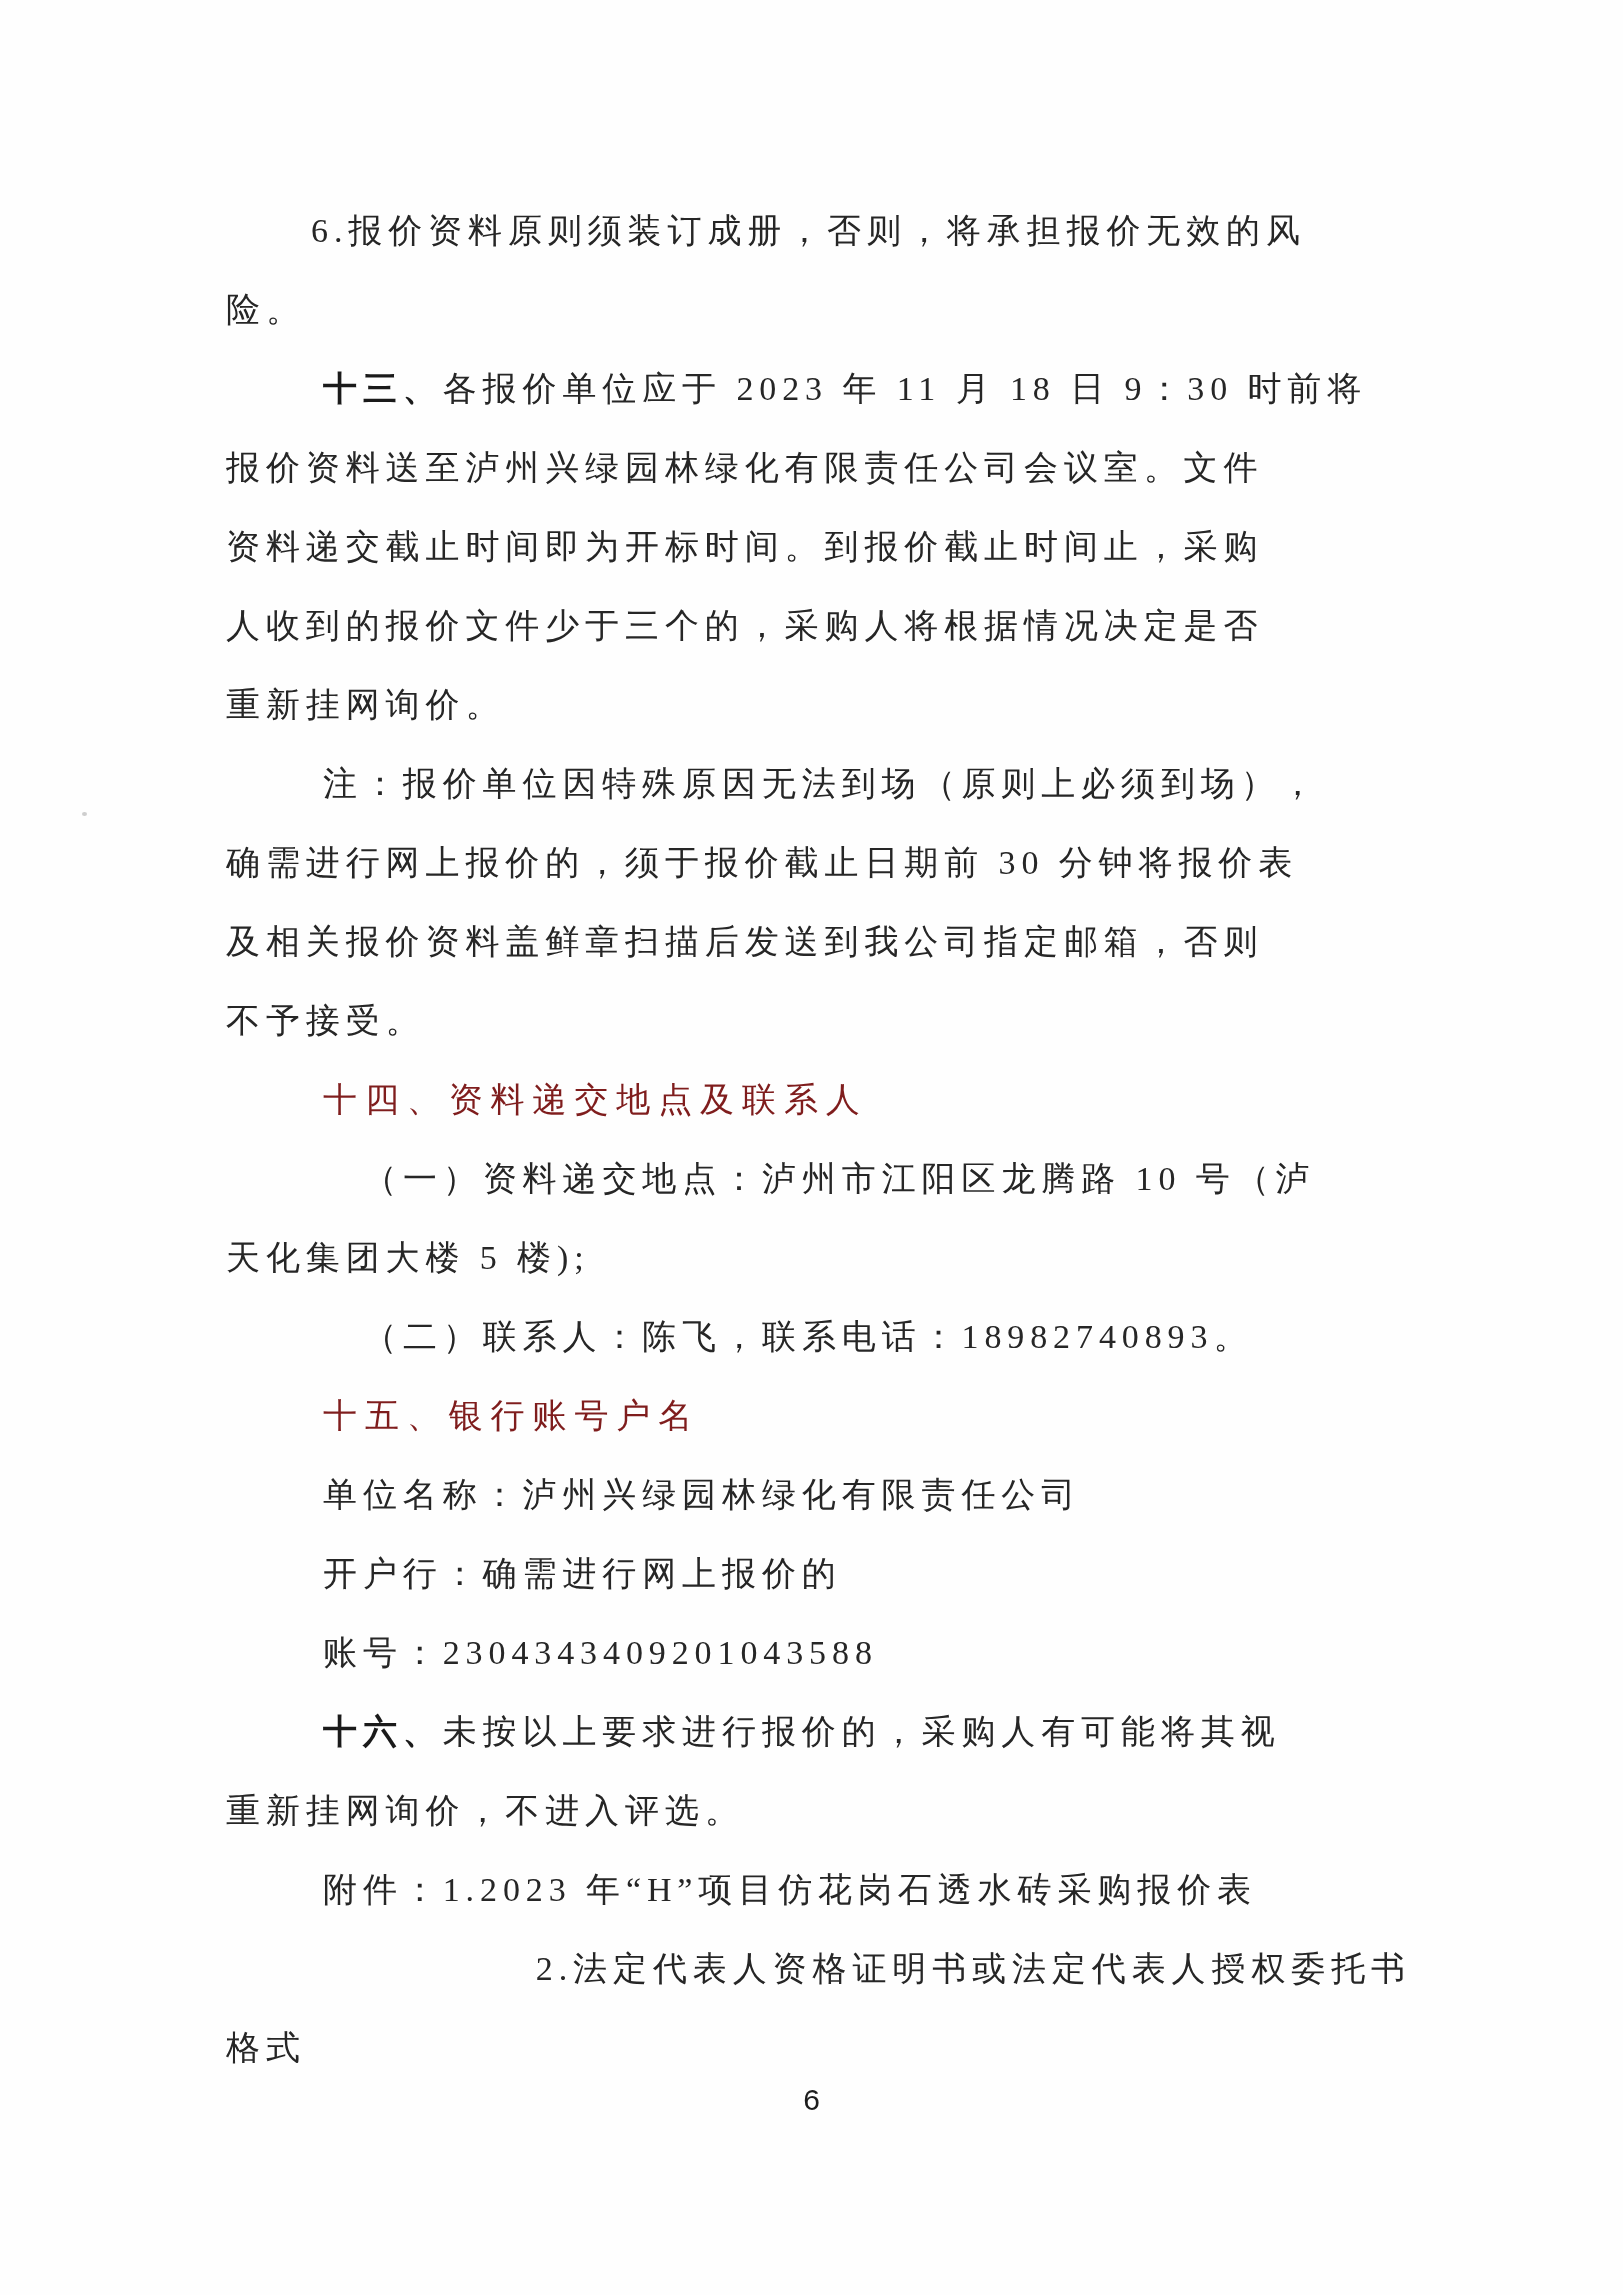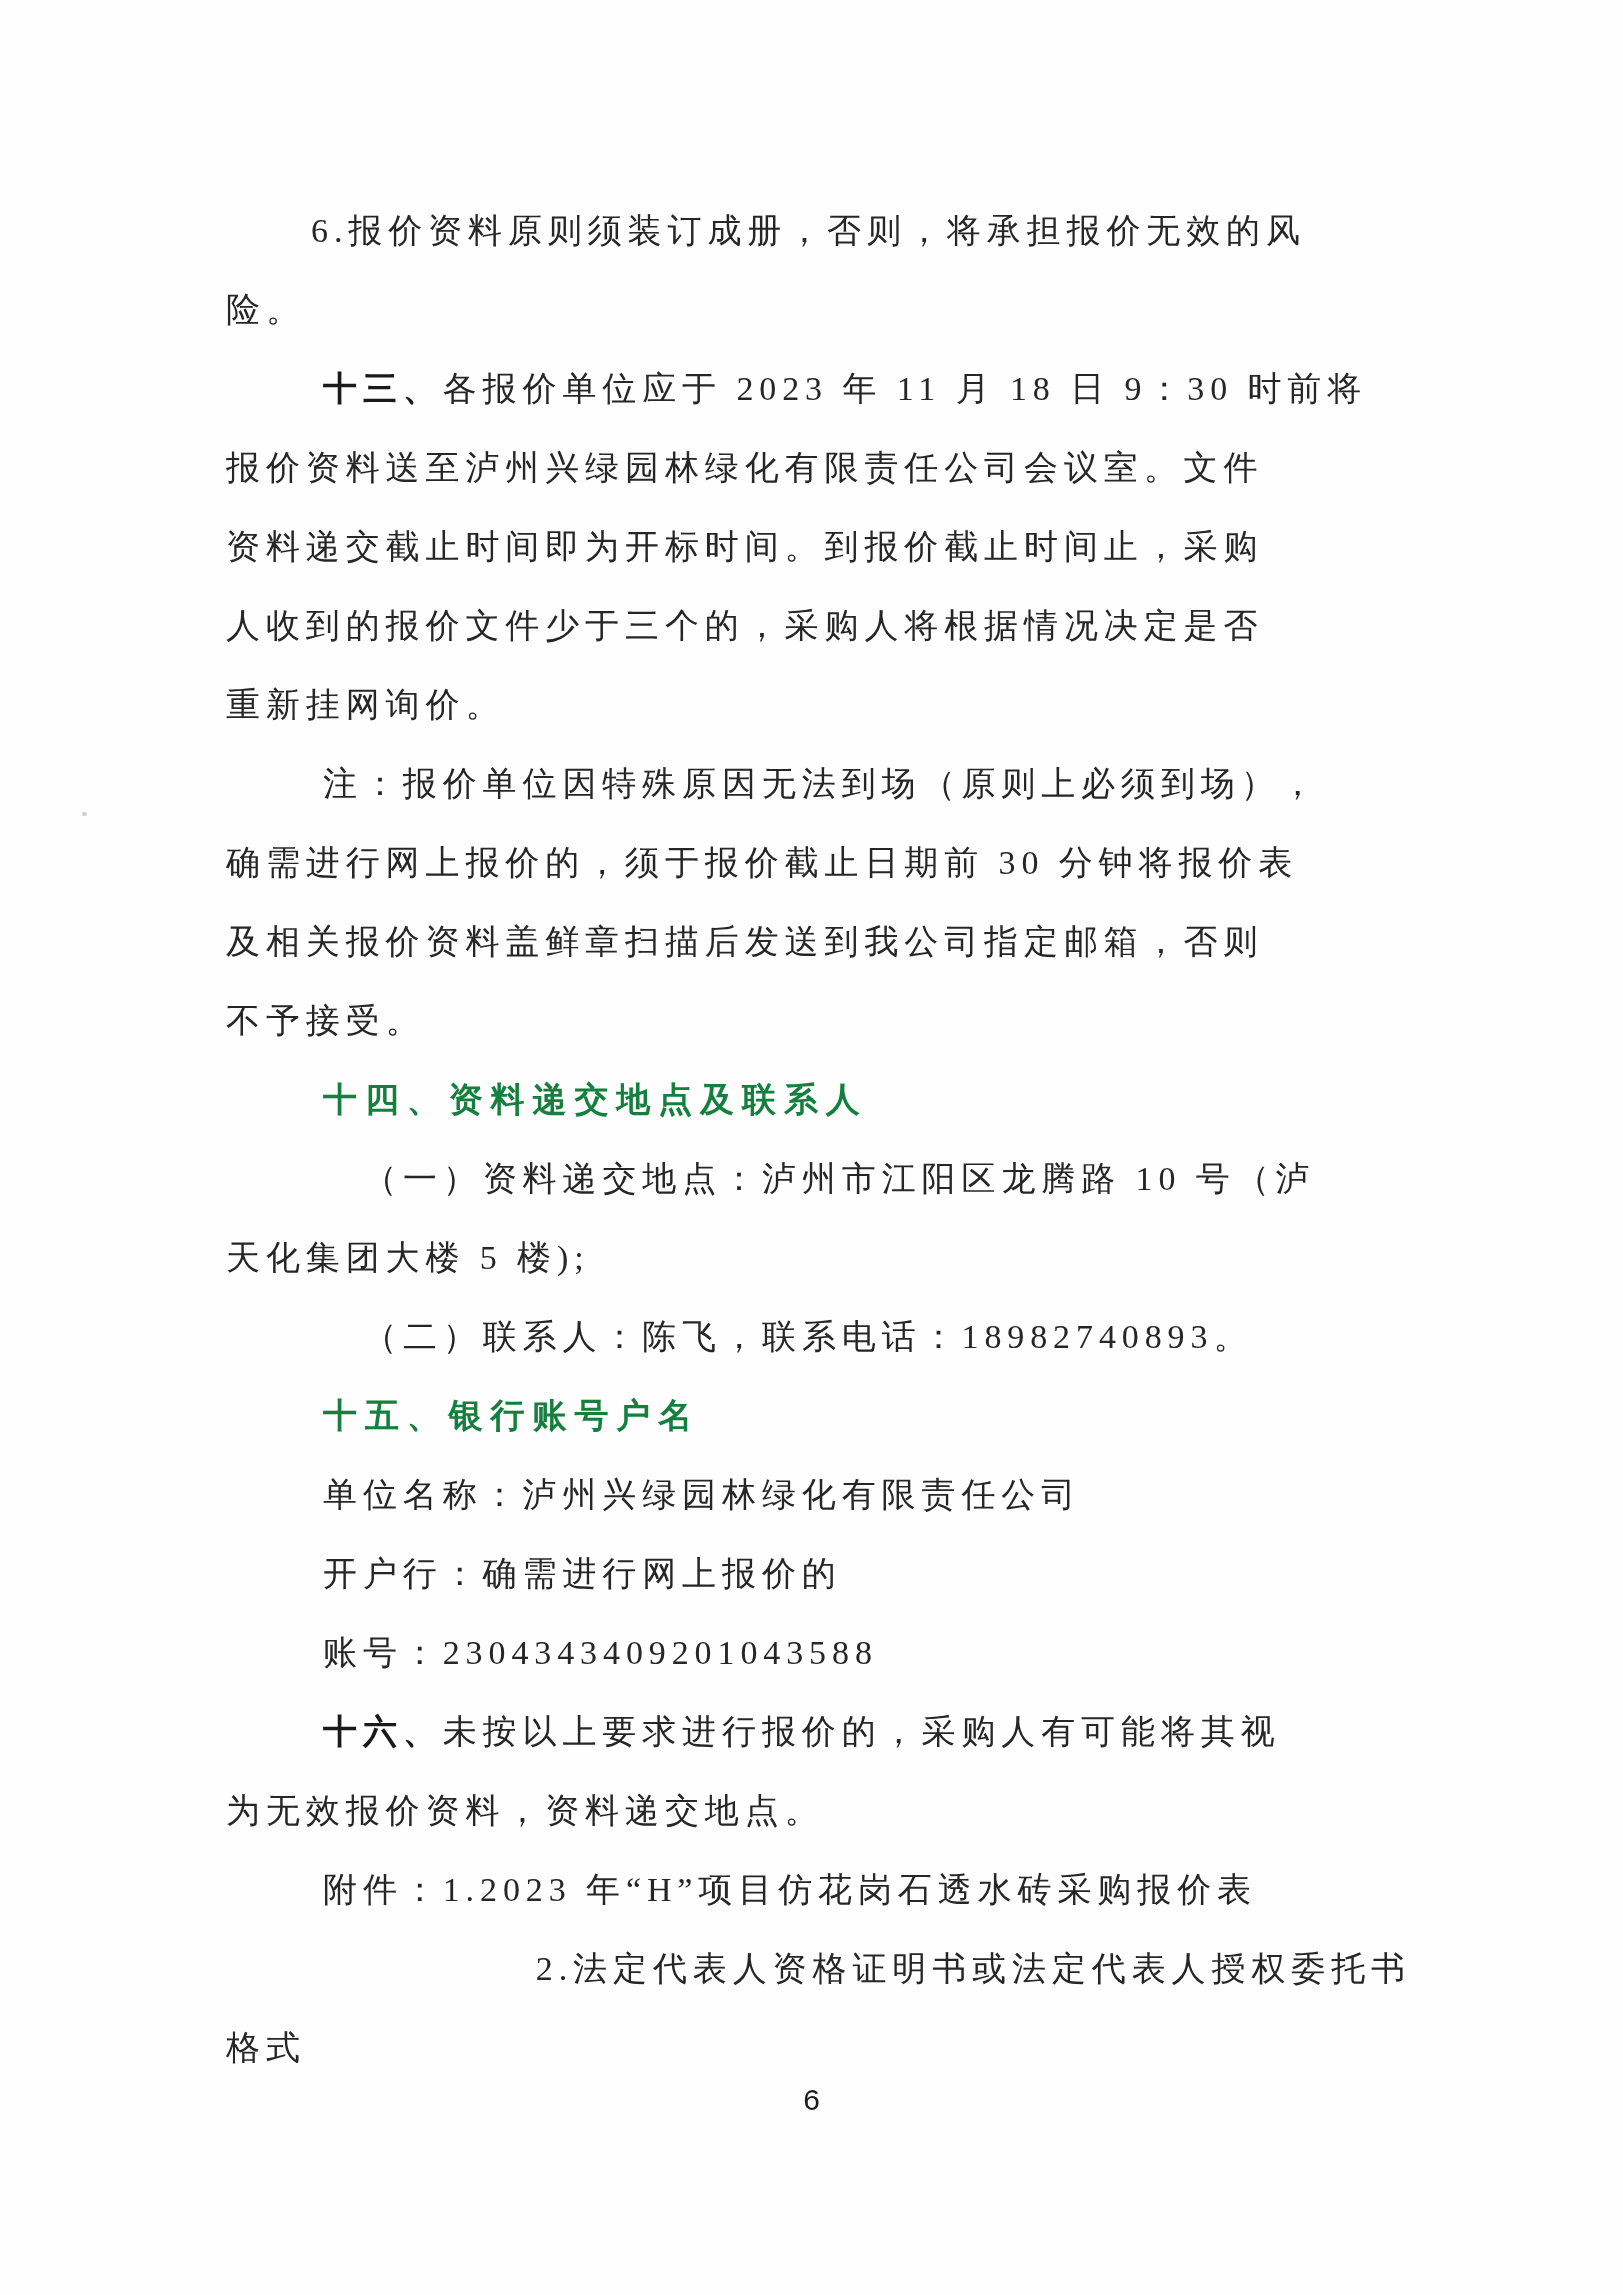--- a/index.html
+++ b/index.html
@@ -26,22 +26,22 @@
     font-size:34px;
     letter-spacing:5.9px;
     white-space:nowrap;
     color:#262626;
   }
   .line .lead{
     font-weight:700;
     color:#1a1a1a;
   }
   .line.bold{
-    font-weight:700;
-    color:#15803d;
+    font-weight:400;
+    color:#7f1d1d;
     letter-spacing:7.9px;
   }
   .ind-130{padding-left:85px;}
   .ind-148{padding-left:97px;}
   .ind-210{padding-left:137px;}
   .ind-325{padding-left:213px;text-align:right;}
   .page-number{
     position:absolute;
     left:0;top:2083px;
     width:1623px;
@@ -80,21 +80,21 @@
     <div class="line"><span>不予接受。</span></div>
     <div class="line bold ind-148"><span>十四、资料递交地点及联系人</span></div>
     <div class="line ind-210"><span>（一）资料递交地点：泸州市江阳区龙腾路 10 号（泸</span></div>
     <div class="line"><span>天化集团大楼 5 楼);</span></div>
     <div class="line ind-210"><span>（二）联系人：陈飞，联系电话：18982740893。</span></div>
     <div class="line bold ind-148"><span>十五、银行账号户名</span></div>
     <div class="line ind-148"><span>单位名称：泸州兴绿园林绿化有限责任公司</span></div>
     <div class="line ind-148"><span>开户行：确需进行网上报价的</span></div>
     <div class="line ind-148"><span>账号：2304343409201043588</span></div>
     <div class="line ind-148"><span class="lead">十六、</span><span>未按以上要求进行报价的，采购人有可能将其视</span></div>
-    <div class="line"><span>为无效报价资料，资料递交地点。</span></div>
+    <div class="line"><span>重新挂网询价，不进入评选。</span></div>
     <div class="line ind-148"><span>附件：1.2023 年“H”项目仿花岗石透水砖采购报价表</span></div>
     <div class="line ind-325"><span>2.法定代表人资格证明书或法定代表人授权委托书</span></div>
     <div class="line"><span>格式</span></div>
   </div>
 
   <div class="page-number">6</div>
 
 </div>
 
 

